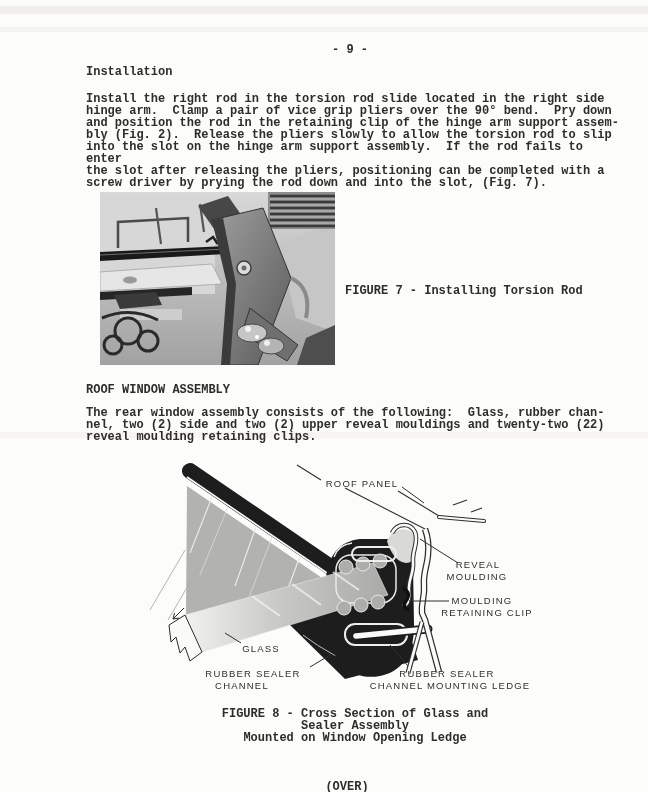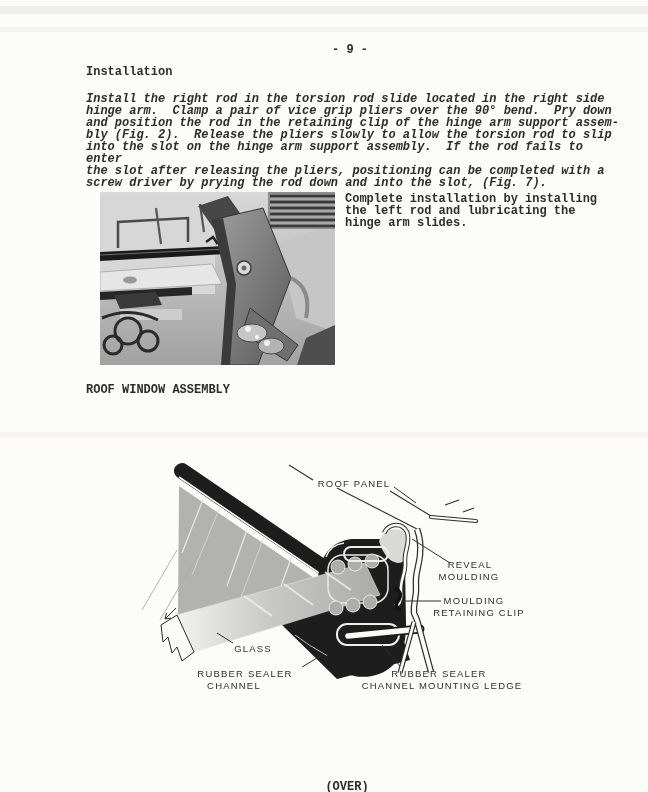--- a/index.html
+++ b/index.html
@@ -12,41 +12,41 @@
   .scanband { position:absolute; left:0; width:100%; pointer-events:none; }
   .b1 { top:6px;  height:8px; background:#f0efed; }
   .b2 { top:27px; height:5px; background:#f4f3f1; }
   .b3 { top:432px;height:6px; background:#f6f5f3; }
   .t {
     position:absolute; font-size:12px; line-height:12px;
     font-weight:bold; white-space:pre-wrap; letter-spacing:0;
   }
   .centered { transform:translateX(-50%); text-align:center; }
   .photo { position:absolute; left:100px; top:192px; width:235px; height:173px; }
-  .diagram { position:absolute; left:132px; top:455px; width:400px; height:250px; overflow:visible; }
+  .diagram { position:absolute; left:140px; top:455px; width:400px; height:250px; overflow:visible; }
   .diagram svg { overflow:visible; }
   .dlabel {
     font-family:"Liberation Sans", sans-serif;
     font-size:9.5px; letter-spacing:1.2px; fill:#2e2e2c;
   }
 </style>
 </head>
 <body>
 
 <div class="page">
 
   <div class="scanband b1"></div>
   <div class="scanband b2"></div>
   <div class="scanband b3"></div>
 
   <div class="t centered" style="left:350px; top:44px;">- 9 -</div>
 
   <div class="t" style="left:86px; top:66px;">Installation</div>
 
-  <div class="t" style="left:86px; top:93px; width:540px;font-style:italic;">Install the right rod in the torsion rod slide located in the right side
+  <div class="t" style="left:86px; top:93px; width:540px;">Install the right rod in the torsion rod slide located in the right side
 hinge arm.  Clamp a pair of vice grip pliers over the 90° bend.  Pry down
 and position the rod in the retaining clip of the hinge arm support assem-
 bly (Fig. 2).  Release the pliers slowly to allow the torsion rod to slip
 into the slot on the hinge arm support assembly.  If the rod fails to enter
 the slot after releasing the pliers, positioning can be completed with a
 screw driver by prying the rod down and into the slot, (Fig. 7).</div>
 
   <div class="photo">
     <svg viewBox="0 0 235 173" width="235" height="173">
       <defs>
@@ -96,27 +96,28 @@
         <ellipse cx="171" cy="154" rx="13" ry="8" fill="#b4b4b4" stroke="#4a4a4a"></ellipse>
         <circle cx="148" cy="137" r="3" fill="#f4f4f4"></circle>
           <circle cx="167" cy="151" r="3" fill="#efefef"></circle>
           <circle cx="157" cy="145" r="2" fill="#fff"></circle>
       </g>
       <polygon points="206,146 235,133 235,173 197,173" fill="#4e4e4e"></polygon>
       <path d="M191,86 Q212,96 206,126" stroke="#8a8a8a" stroke-width="4" fill="none"></path>
     </svg>
   </div>
 
-  <div class="t" style="left:345px; top:193px; width:275px;">Complete installation by installing
-the left rod and lubricating the
-hinge arm slides.</div>
-
+
+  <div class="t" style="left:345px; top:285px;">FIGURE 7 - Installing Torsion Rod</div>
 
   <div class="t" style="left:86px; top:384px;">ROOF WINDOW ASSEMBLY</div>
 
+  <div class="t" style="left:86px; top:407px; width:540px;">The rear window assembly consists of the following:  Glass, rubber chan-
+nel, two (2) side and two (2) upper reveal mouldings and twenty-two (22)
+reveal moulding retaining clips.</div>
 
   <div class="diagram">
     <svg viewBox="0 0 400 250" width="400" height="250">
       <defs>
         <linearGradient id="gg" x1="0" y1="0" x2="1" y2="0">
           <stop offset="0" stop-color="#f2f2f0"></stop>
             <stop offset="0.45" stop-color="#c9c9c7"></stop>
             <stop offset="1" stop-color="#aaaaa8"></stop>
         </linearGradient>
       </defs>
@@ -201,16 +202,18 @@
         <text class="dlabel" x="347" y="161">RETAINING CLIP</text>
         <text class="dlabel" x="121" y="197">GLASS</text>
         <text class="dlabel" x="113" y="222">RUBBER SEALER</text>
         <text class="dlabel" x="102" y="234">CHANNEL</text>
         <text class="dlabel" x="307" y="222">RUBBER SEALER</text>
         <text class="dlabel" x="310" y="234">CHANNEL MOUNTING LEDGE</text>
       </g>
     </svg>
   </div>
 
+  <div class="t centered" style="left:355px; top:708px;">FIGURE 8 - Cross Section of Glass and Sealer Assembly
+Mounted on Window Opening Ledge</div>
 
   <div class="t centered" style="left:347px; top:753px;margin-top:28px;">(OVER)</div>
 
 </div>
 
 </body></html>

